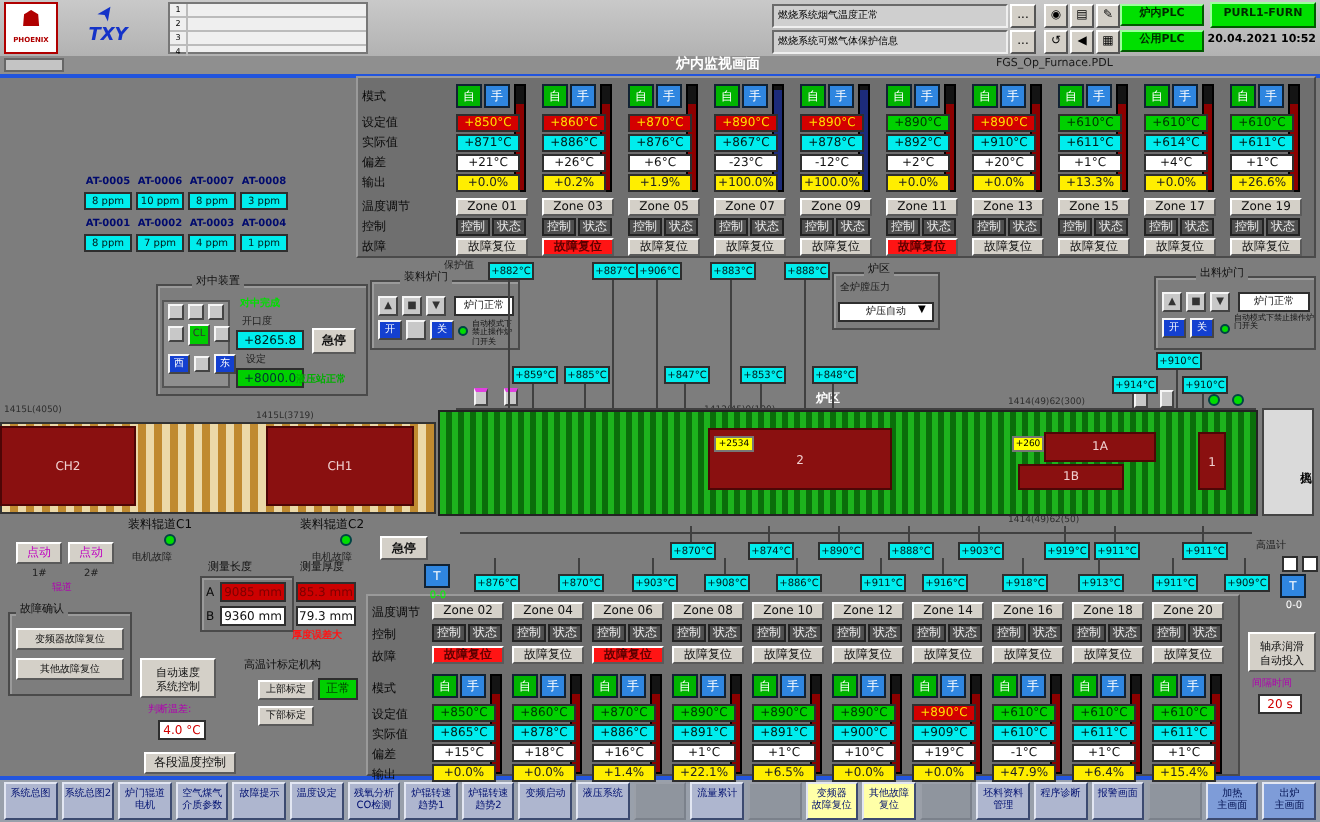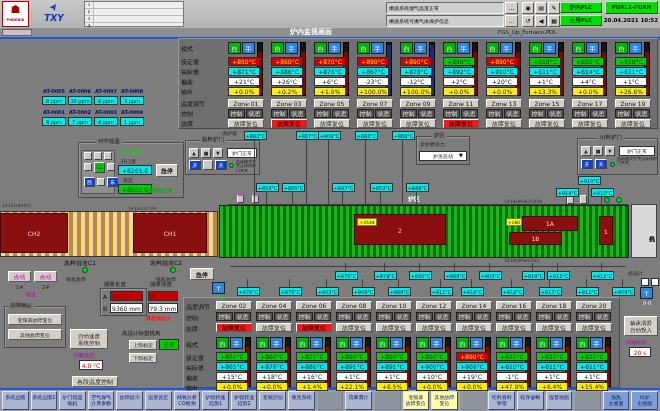--- a/index.html
+++ b/index.html
@@ -92,21 +92,21 @@
   <div class="abs ibtn" style="left:505px;top:2px;width:13px;height:12px;">...</div>
   <div class="abs msgbox" style="left:386px;top:15px;width:118px;height:12px;">燃烧系统可燃气体保护信息</div>
   <div class="abs ibtn" style="left:505px;top:15px;width:13px;height:12px;">...</div>
   <div class="abs gbtn" style="left:560px;top:2px;width:42px;height:11px;">炉内PLC</div>
   <div class="abs gbtn" style="left:560px;top:15px;width:42px;height:11px;">公用PLC</div>
   <div class="abs gbtn" style="left:605px;top:1px;width:53px;height:13px;line-height:11px;">PURL1-FURN</div>
   <div class="abs" style="left:600px;top:17px;width:58px;height:9px;font-size:5.5px;text-align:right;font-weight:bold;">20.04.2021 10:52</div>
 
   <div class="abs tstrip"></div>
   <div class="abs" style="left:2px;top:29px;width:30px;height:7px;background:#c4c4c4;border:1px solid #666;"></div>
-  <div class="abs" style="left:290px;top:27px;width:90px;height:10px;color:#fff;font-size:7px;font-weight:bold;text-align:left;">炉内监视画面</div>
+  <div class="abs" style="left:290px;top:27px;width:90px;height:10px;color:#fff;font-size:7px;font-weight:bold;text-align:right;">炉内监视画面</div>
   <div class="abs" style="left:498px;top:29px;width:80px;height:8px;color:#1b1b1b;font-size:5.5px;">FGS_Op_Furnace.PDL</div>
   <div class="abs blueline" style="left:0;top:37px;width:660px;"></div>
   <div class="abs blueline" style="left:0;top:388px;width:660px;"></div>
 
   <div class="abs panel" style="left:178px;top:38px;width:480px;height:91px;"></div>
   <div class="abs panel" style="left:183px;top:297px;width:437px;height:91px;"></div>
 
   <div class="abs frame" style="left:185px;top:140px;width:75px;height:35px;"></div>
   <div class="abs gtitle" style="left:200px;top:136px;">装料炉门</div>
   <div class="abs minibtn" style="left:189px;top:148px;width:10px;height:10px;">▲</div>

